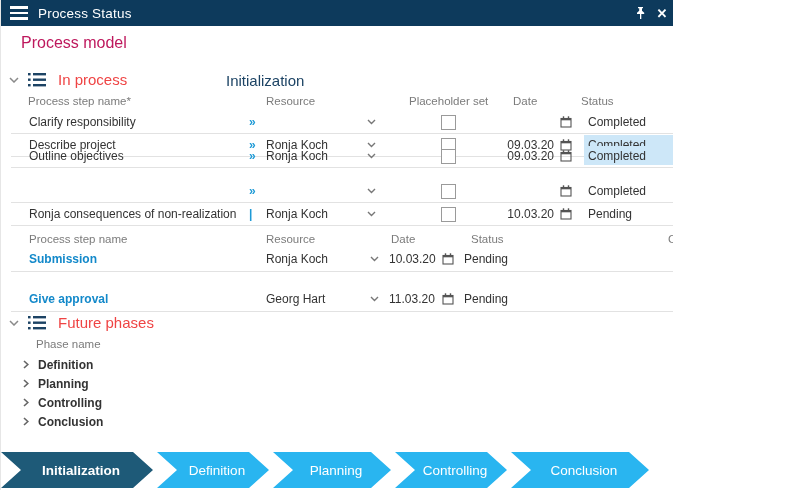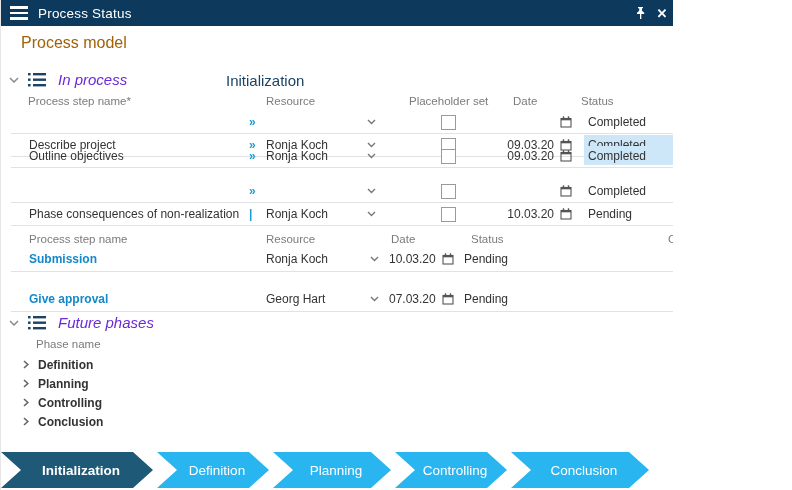--- a/index.html
+++ b/index.html
@@ -12,26 +12,26 @@
   .titlebar{position:absolute;top:0;left:0;width:100%;height:26px;background:#0d3a5c;
             display:flex;align-items:center;}
   .titlebar .burger{margin-left:9px;display:flex;flex-direction:column;gap:3px;cursor:pointer;}
   .titlebar .burger i{display:block;width:18px;height:2.5px;background:#fff;}
   .titlebar .ttl{color:#fff;font-size:13.5px;margin-left:10px;letter-spacing:.2px;}
   .titlebar .spacer{flex:1;}
   .titlebar .tbico{width:22px;height:26px;display:flex;align-items:center;justify-content:center;cursor:pointer;}
   .titlebar .x{color:#fff;font-size:13px;font-weight:bold;}
 
   
-  .pm-label{top:34px;left:20px;font-size:16px;color:#a16207;}
+  .pm-label{top:34px;left:20px;font-size:16px;color:#be185d;}
   .pm-value{top:34px;left:225px;font-size:16px;color:#1c4364;}
 
   .sect{display:flex;align-items:center;gap:0;}
   .sect .chev{margin-right:9px;}
-  .sect .ttl{font-size:15px;color:#6d28d9;margin-left:12px;font-style:italic;}
+  .sect .ttl{font-size:15px;color:#ef4444;margin-left:12px;}
   .sect-phase{font-size:15px;color:#1c4364;}
 
   
   .hdr{font-size:11.5px;color:#7b7b7b;}
   .t1row,.t2row{position:absolute;left:10px;width:762px;height:23px;border-bottom:1px solid #e2e2e2;}
   .t2row{height:24px;}
   .cell{position:absolute;top:0;height:100%;display:flex;align-items:center;font-size:12px;color:#333;}
   .step{left:18px;}
   .marker{left:238px;color:#1e9ad6;font-weight:bold;font-size:12px;}
   .res{left:255px;}
@@ -120,20 +120,21 @@
   <div class="abs sect-phase" style="top:72px;left:225px;">Initialization</div>
 
   <div class="abs hdr" style="top:95px;left:27px;">Process step name*</div>
   <div class="abs hdr" style="top:95px;left:265px;">Resource</div>
   <div class="abs hdr" style="top:95px;left:408px;">Placeholder set</div>
   <div class="abs hdr" style="top:95px;left:512px;">Date</div>
   <div class="abs hdr" style="top:95px;left:580px;">Status</div>
   <div class="abs hdr" style="top:95px;left:704px;">Not process</div>
 
   <div class="t1row" style="top:110px;">
+      <span class="cell step">Clarify responsibility</span>
       <span class="cell marker">»</span>
       <span class="cell res"></span>
       <span class="cell reschev">
         <svg width="9" height="6" viewBox="0 0 9 6">
           <polyline points="1,1 4.5,4.5 8,1" fill="none" stroke="#777" stroke-width="1.4"></polyline>
         </svg>
       </span>
       <span class="cb cb-ph"></span>
       <span class="cell dateval"></span>
       <span class="cell calico">
@@ -242,21 +243,21 @@
           <span>
             <svg width="9" height="6" viewBox="0 0 9 6">
               <polyline points="1,1 4.5,4.5 8,1" fill="none" stroke="#777" stroke-width="1.4"></polyline>
             </svg>
           </span>
         </span>
       </span>
       <span class="cb cb-nr checked"></span>
     </div>
   <div class="t1row" style="top:202px;">
-      <span class="cell step">Phase consequences of non-realization</span>
+      <span class="cell step">Ronja consequences of non-realization</span>
       <span class="cell marker">|</span>
       <span class="cell res">Ronja Koch</span>
       <span class="cell reschev">
         <svg width="9" height="6" viewBox="0 0 9 6">
           <polyline points="1,1 4.5,4.5 8,1" fill="none" stroke="#777" stroke-width="1.4"></polyline>
         </svg>
       </span>
       <span class="cb cb-ph"></span>
       <span class="cell dateval">10.03.20</span>
       <span class="cell calico">
@@ -307,21 +308,21 @@
       <span class="cell" style="left:660px"></span>
     </div>
   <div class="t2row" style="top:287px;">
       <span class="cell t2name">Give approval</span>
       <span class="cell res">Georg Hart</span>
       <span class="cell t2chev">
         <svg width="9" height="6" viewBox="0 0 9 6">
           <polyline points="1,1 4.5,4.5 8,1" fill="none" stroke="#777" stroke-width="1.4"></polyline>
         </svg>
       </span>
-      <span class="cell t2date">07.03.20</span>
+      <span class="cell t2date">11.03.20</span>
       <span class="cell t2cal">
         <svg width="12" height="12" viewBox="0 0 12 12">
           <rect x="1" y="2.5" width="10" height="8.5" fill="none" stroke="#555" stroke-width="1.1"></rect>
           <rect x="1" y="2.5" width="10" height="1.8" fill="#555"></rect>
           <rect x="2.8" y="0.3" width="1.4" height="2.4" fill="#555"></rect>
           <rect x="7.8" y="0.3" width="1.4" height="2.4" fill="#555"></rect>
         </svg>
       </span>
       <span class="cell t2status">Pending</span>
       <span class="cell" style="left:660px"></span>

